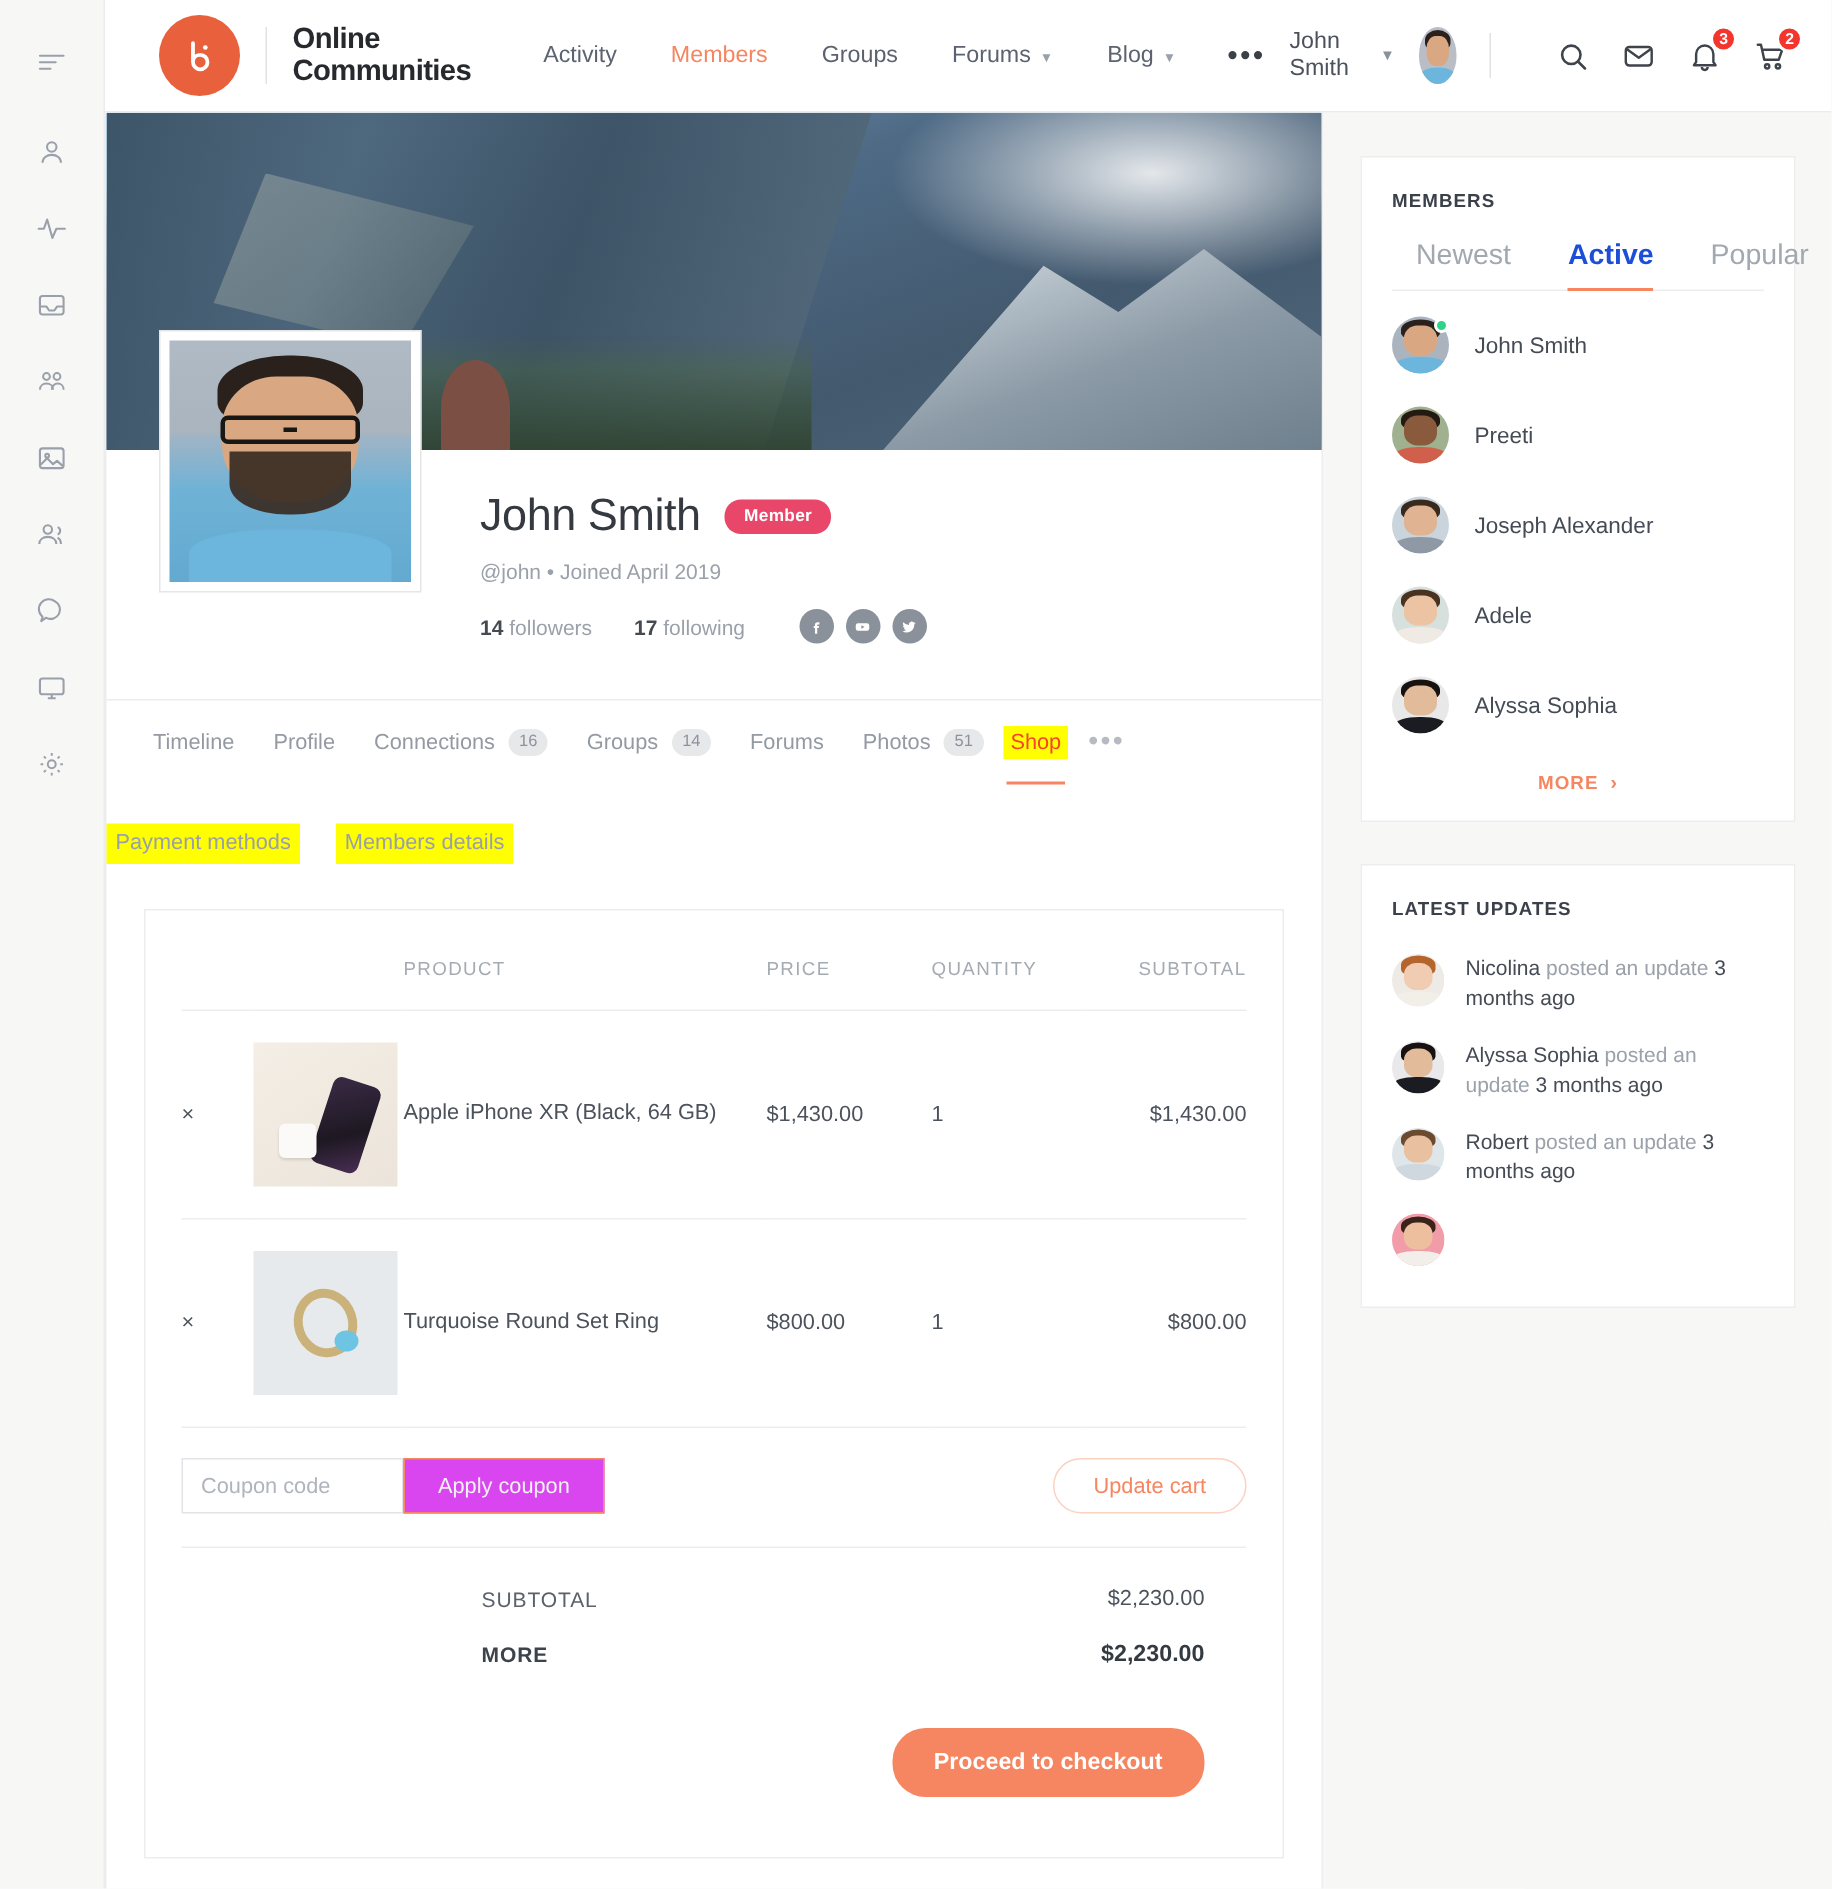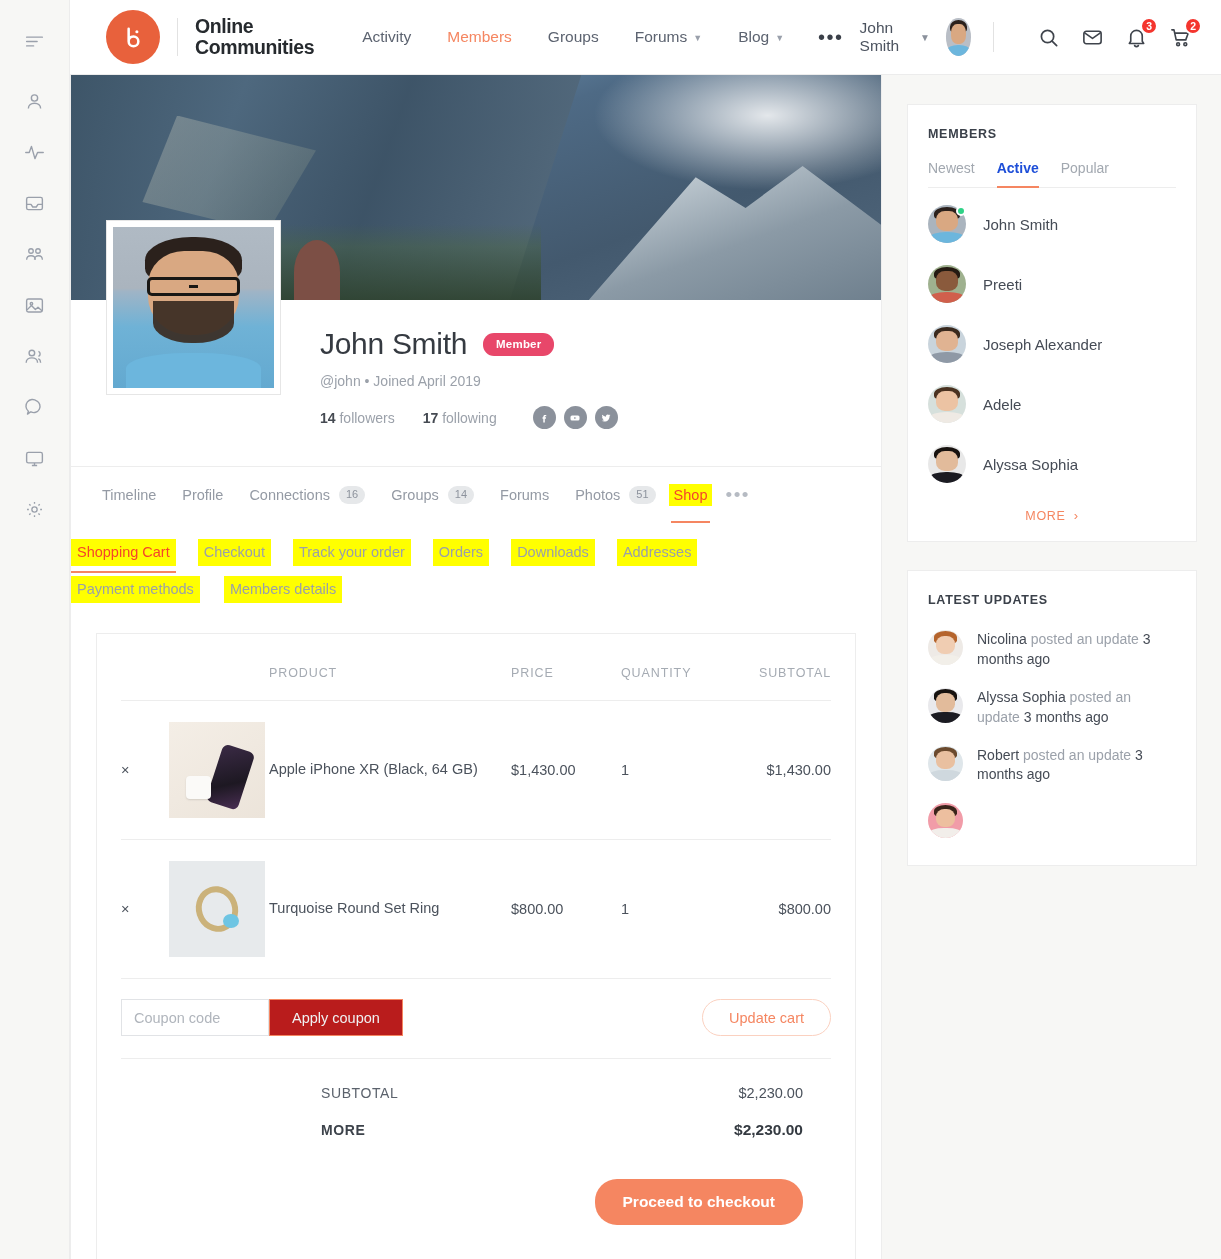--- a/index.html
+++ b/index.html
@@ -232,21 +232,21 @@
 
   
   .coupon-row { display:flex; align-items:center; padding: 20px 0 22px; border-bottom:1px solid #ededed; }
   .coupon-input {
     width: 148px; height: 37px; border:1px solid #e1e3e6; background:#fff;
     font-size:14.5px; color:#4b525c; padding: 0 12px;
     font-family:"Liberation Sans", sans-serif;
   }
   .coupon-input::placeholder { color:#b0b5bc; }
   .apply-btn {
-    height: 37px; background:#b91c1c; border:1px solid #f58661; color:#f0f1f2;
+    height: 37px; background:#d946ef; border:1px solid #f58661; color:#f0f1f2;
     font-size:14.5px; padding: 0 22px; cursor:pointer;
     font-family:"Liberation Sans", sans-serif;
   }
   .update-btn {
     margin-left:auto; height: 37px; background:#fff; border:1px solid #fbd1c0;
     color:#f58661; font-size:14.5px; padding: 0 26px; border-radius:19px; cursor:pointer;
     font-family:"Liberation Sans", sans-serif;
   }
 
   
@@ -260,35 +260,35 @@
   .checkout-btn {
     background:#f58661; color:#fff; font-size:15.5px; font-weight:bold;
     border:none; border-radius:22px; padding: 14px 28px; cursor:pointer;
     font-family:"Liberation Sans", sans-serif;
   }
 
   
   .widget { background:#fff; border:1px solid #ededed; padding: 22px 20px 18px; margin-bottom: 28px; }
   .widget-title { font-size:12.5px; font-weight:bold; color:#3b414a; letter-spacing:.7px; }
   .w-tabs { display:flex; gap: 22px; margin-top: 19px; border-bottom:1px solid #ededed; }
-  .w-tab { font-size:14px; color:#a2a8b0; padding-bottom: 11px; cursor:pointer; position:relative; }
+  .w-tab { font-size:19px; color:#a2a8b0; padding-bottom: 11px; cursor:pointer; position:relative;margin-left:16px; }
   .w-tab.active { color:#1d4ed8; font-weight:bold; }
   .w-tab.active:after { content:""; position:absolute; left:0; right:0; bottom:-1px; height:2px; background:#f58661; }
   .m-list { padding-top: 6px; }
   .m-item { display:flex; align-items:center; padding: 11px 0; cursor:pointer; }
   .m-av { width:38px; height:38px; border-radius:50%; position:relative; overflow:visible; flex:0 0 38px; }
   .m-av .circ { width:100%; height:100%; border-radius:50%; overflow:hidden; }
   .dot-online {
     position:absolute; right:0px; top:1px; width:10px; height:10px; border-radius:50%;
     background:#2fd287; border:2px solid #fff;
   }
   .m-name { margin-left: 17px; font-size:15px; color:#454b55; }
   .more-link {
     text-align:center; padding-top: 14px; color:#f58661; font-size:12.5px;
-    font-weight:normal; letter-spacing:.7px; cursor:pointer;
+    font-weight:bold; letter-spacing:.7px; cursor:pointer;
   }
   .more-link .chev { margin-left: 8px; font-size: 13px; }
 
   .u-item { display:flex; padding: 9px 0; justify-content: space-between; }
   .u-av { width:35px; height:35px; border-radius:50%; flex:0 0 35px; overflow:hidden; }
   .u-text { margin-left: 14px; font-size:14px; line-height:1.42; color:#9ba1aa; }
   .u-text b { color:#454b55; font-weight:normal; }
 
   
   .av { width:100%; height:100%; position:relative; }
@@ -522,33 +522,20 @@
               <span>Photos</span>
               <span class="tab-count">51</span>
             </div>
           <div class="tab hl">
               <span>Shop</span>
             </div>
           <div class="tab-dots">•••</div>
         </div>
 
         <div class="subnav" style="padding-left:0;">
-          <div class="subnav-row">
-            <div class="sub cur">Shopping Cart</div>
-            <div class="sub-gap-a"></div>
-            <div class="sub">Checkout</div>
-            <div class="sub-gap-a"></div>
-            <div class="sub">Track your order</div>
-            <div class="sub-gap-a"></div>
-            <div class="sub">Orders</div>
-            <div class="sub-gap-a"></div>
-            <div class="sub">Downloads</div>
-            <div class="sub-gap-a"></div>
-            <div class="sub">Addresses</div>
-          </div>
           <div class="subnav-row" style="margin-top:10px;">
             <div class="sub">Payment methods</div>
             <div class="sub-gap-b"></div>
             <div class="sub">Members details</div>
           </div>
         </div>
 
         <div class="cart-outer">
           <div class="cart-card">
             <table class="cart-table">

